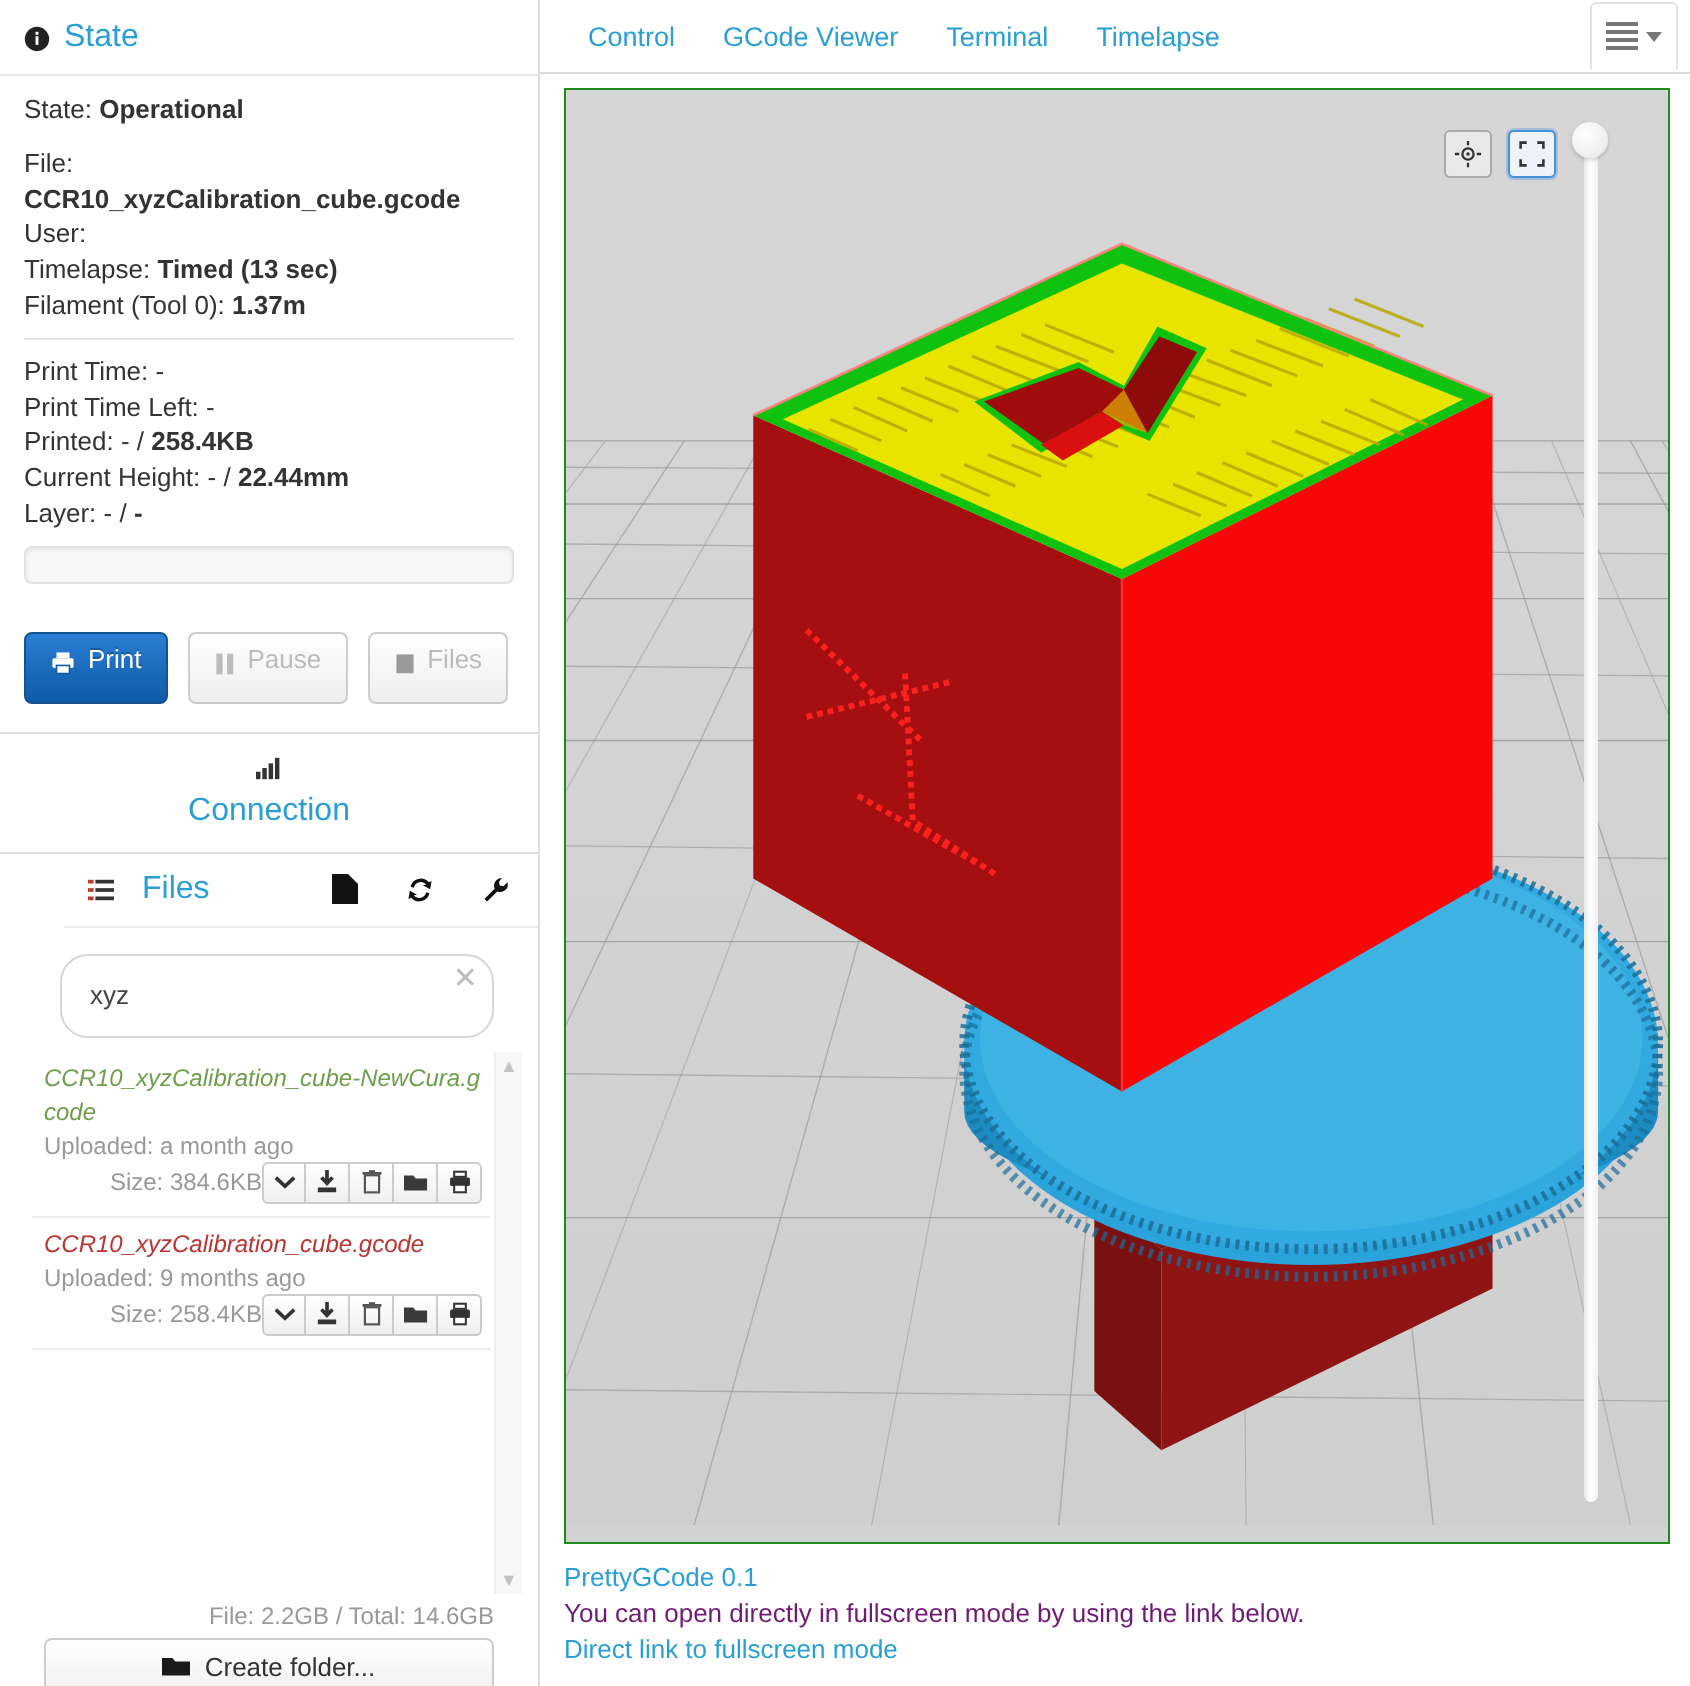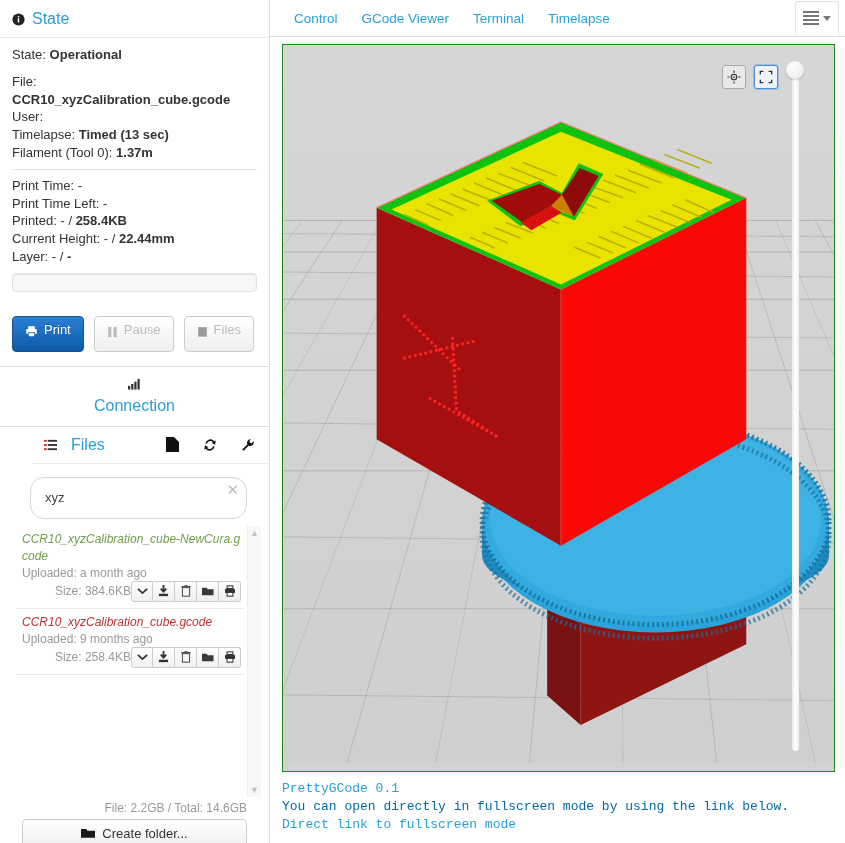--- a/index.html
+++ b/index.html
@@ -198,23 +198,23 @@
     position:absolute; top: 10px; bottom: 0; left: 6px; width: 7px;
     background: linear-gradient(to right,#e8e8e8,#ffffff 45%,#f0f0f0);
     border-radius: 4px;
   }
   .slider-handle {
     position:absolute; top: 0; left: 0; width: 18px; height: 18px;
     background: radial-gradient(circle at 38% 32%, #ffffff, #e6e6e6);
     border-radius: 50%;
     box-shadow: 0 1px 2px rgba(0,0,0,0.18);
   }
-  .footer { padding: 8px 12px 0 12px; line-height: 18px; font-family: Liberation Mono, monospace; }
+  .footer { padding: 8px 12px 0 12px; line-height: 18px; }
   .footer .lnk { color: #2a9fd6; font-size: 13px; display:block; cursor:pointer; }
-  .footer .txt { color: #0369a1; font-size: 13px; display:block; }
+  .footer .txt { color: #701a75; font-size: 13px; display:block; }
 </style>
 </head>
 <body>
 
 <div class="app">
 
   <div class="sidebar">
 
     <div class="panel">
       <div class="panel-head">

